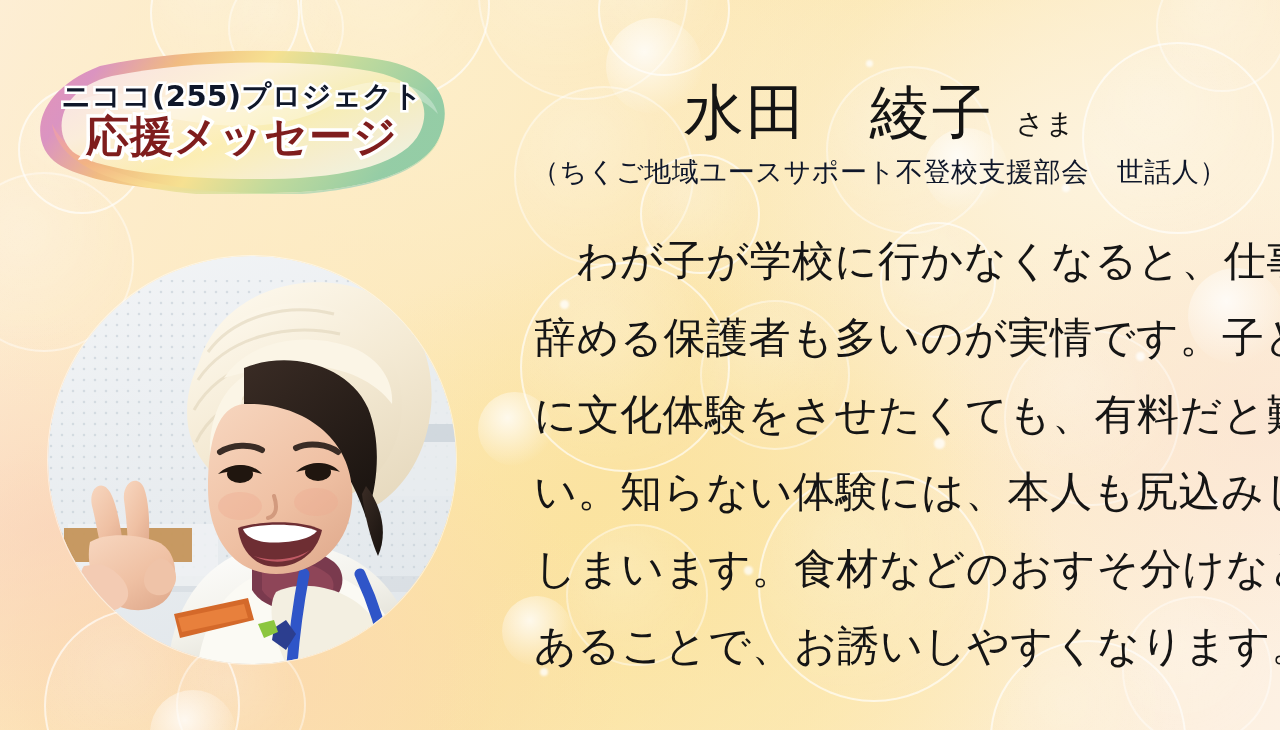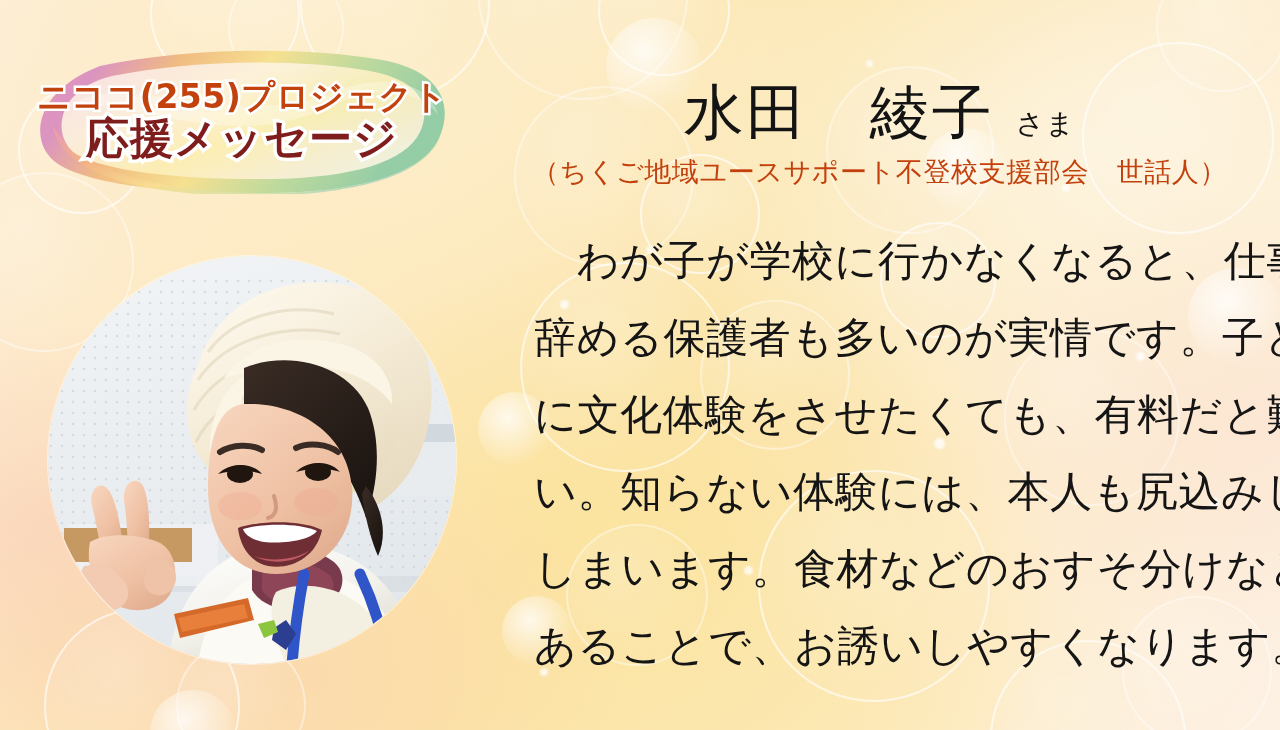--- a/index.html
+++ b/index.html
@@ -54,22 +54,22 @@
     width:420px; height:148px;
   }
   #badge svg{ position:absolute; inset:0; width:100%; height:100%; }
   .badge-text{
     position:absolute; left:0; top:0; width:100%; height:100%;
     display:flex; flex-direction:column; align-items:center; justify-content:center;
     gap:2px;
   }
   .badge-line1{
     font-family:"DejaVu Sans", sans-serif;
-    font-size:33px; font-weight:bold; letter-spacing:.5px;
-    color:#c2410c; line-height:1.0;
+    font-size:29px; font-weight:bold; letter-spacing:.5px;
+    color:#0f172a; line-height:1.0;
     -webkit-text-stroke:5px #ffffff;
     paint-order:stroke fill;
     margin-left:-4px;
   }
   .badge-line2{
     font-family:"DejaVu Sans", sans-serif;
     font-size:43px; font-weight:bold; letter-spacing:1px;
     color:#7f1d1d; line-height:1.04;
     -webkit-text-stroke:7px #ffffff;
     paint-order:stroke fill;
@@ -99,21 +99,21 @@
     font-size:60px; font-weight:500; color:#141414;
     letter-spacing:2px; white-space:pre;
   }
   .name-suffix{
     font-family:"DejaVu Sans", sans-serif;
     font-size:28px; font-weight:400; color:#141414;
     letter-spacing:1px; margin-left:14px;
   }
   .name-sub{
     font-family:"DejaVu Sans", sans-serif;
-    font-size:27px; font-weight:400; color:#c2410c;
+    font-size:27px; font-weight:400; color:#0f172a;
     letter-spacing:.6px; text-align:center;
     margin-top:12px; white-space:pre;
   }
 
   #message{
     position:absolute; left:492px; top:222px; width:780px;
   }
   .msg-line{
     font-family:"DejaVu Sans", sans-serif;
     font-size:42px; font-weight:500; color:#151515;

